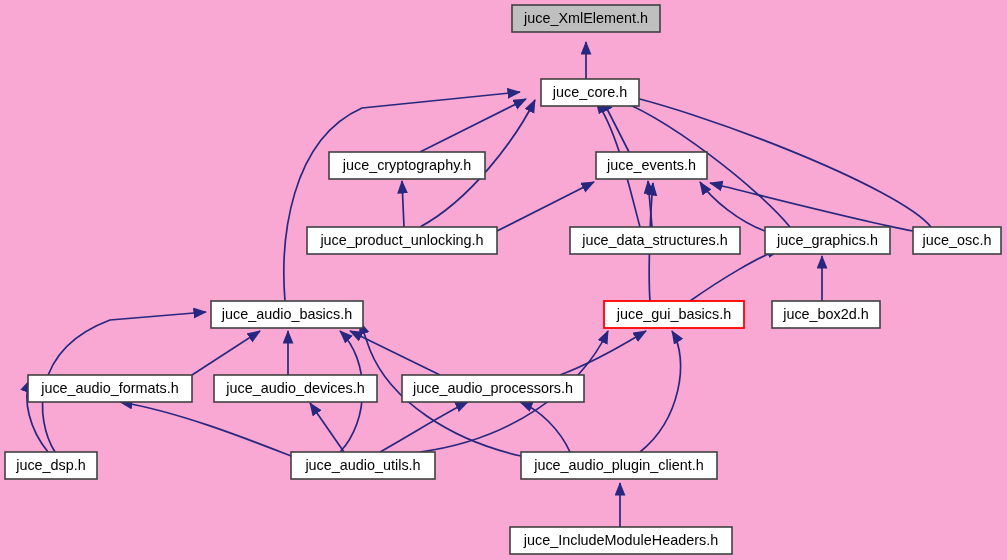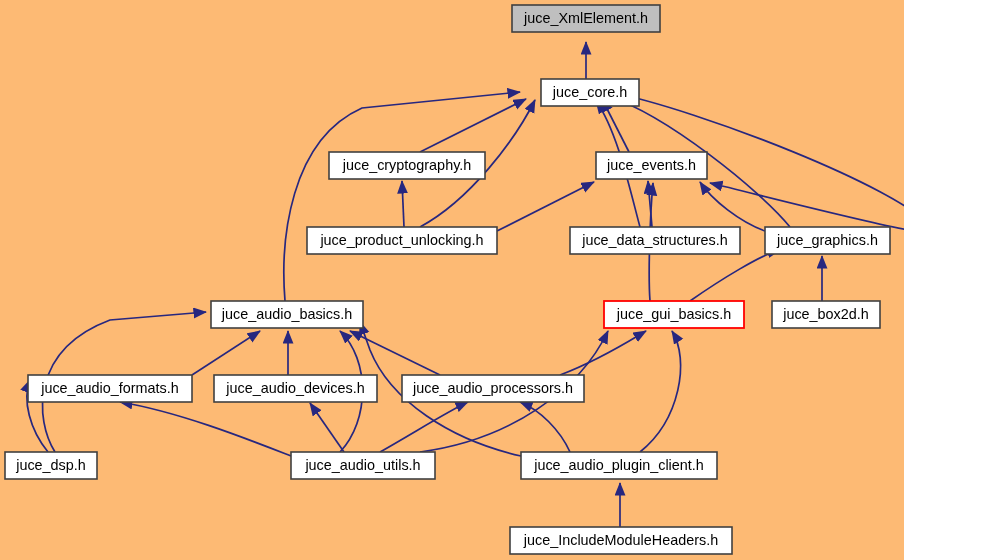--- a/index.html
+++ b/index.html
@@ -5,23 +5,23 @@
   html, body {
     margin: 0;
     padding: 0;
     background: #ffffff;
   }
   body {
     font-family: "Liberation Sans", sans-serif;
   }
   #graph-root {
     position: relative;
-    width: 904px;
+    width: 1007px;
     height: 560px;
-    background: #fdba74;
+    background: #f9a8d4;
     overflow: hidden;
   }
   #graph-svg {
     display: block;
     width: 1007px;
     height: 560px;
   }
   .node-box {
     fill: #ffffff;
     stroke: #404040;

